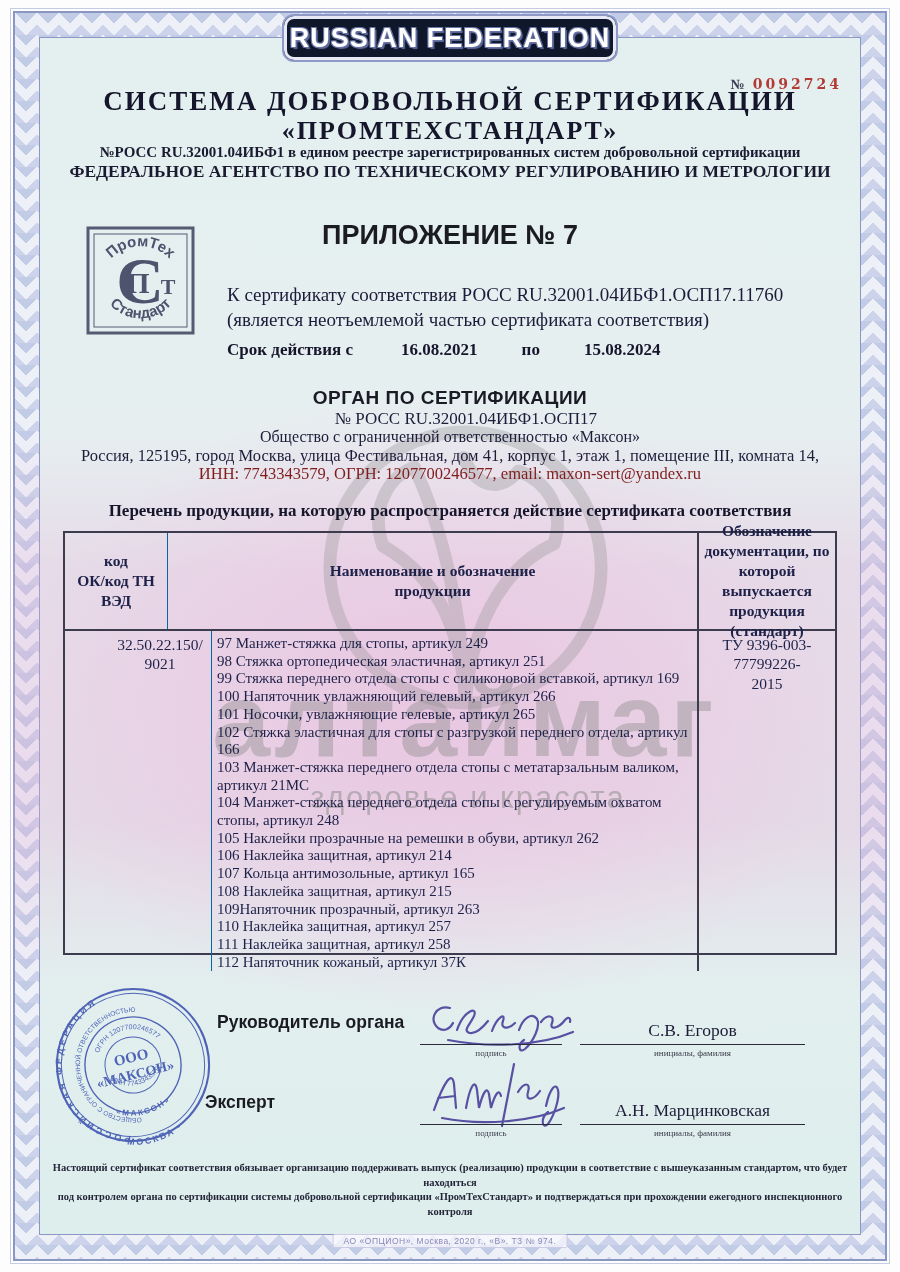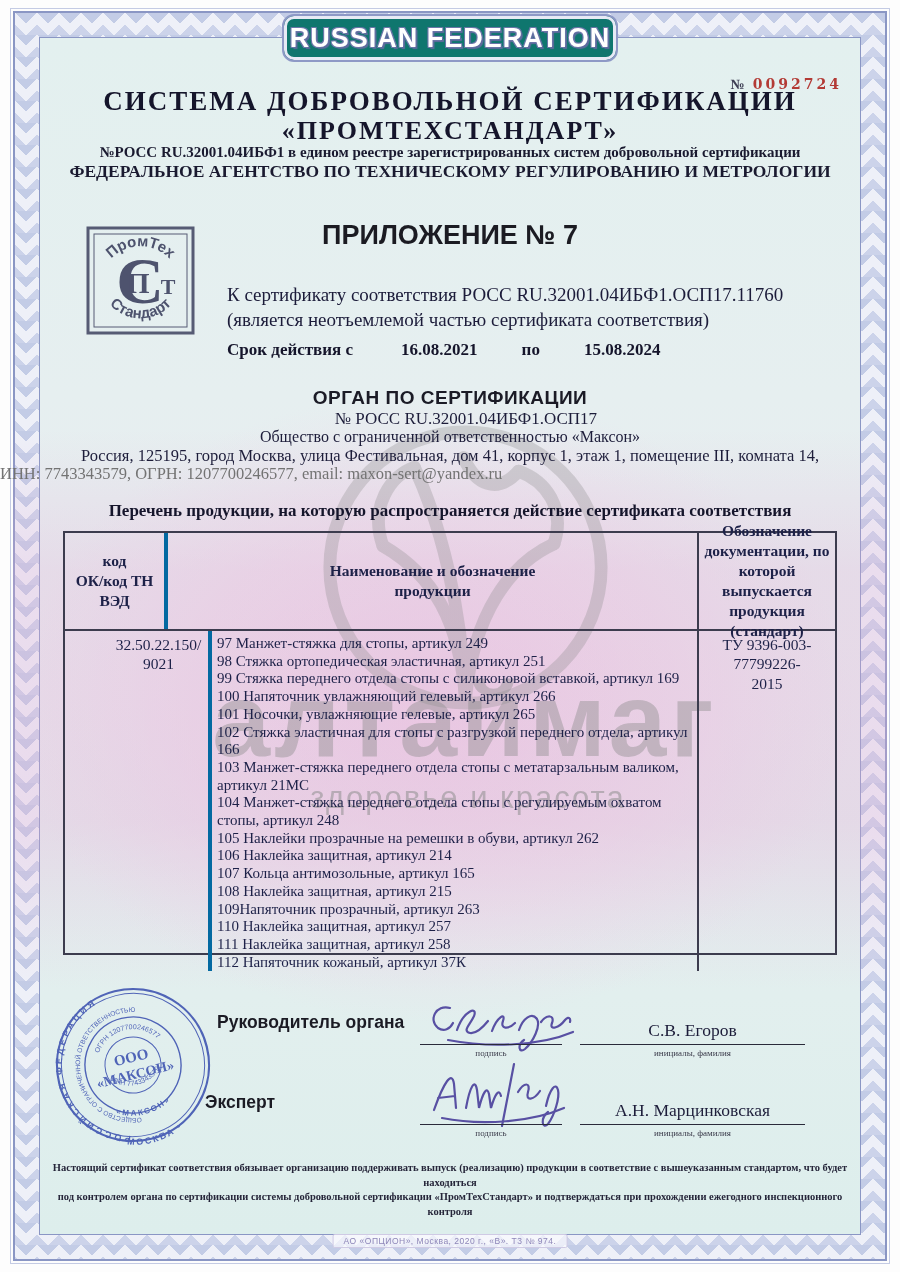--- a/index.html
+++ b/index.html
@@ -41,21 +41,21 @@
   }
   .wm-tagline{
     left:468px;top:780px;transform:translateX(-50%);
     font-family:"Liberation Sans",sans-serif;font-size:31px;letter-spacing:2px;
     color:#909090;opacity:.55;white-space:nowrap;
   }
   
   .content{position:absolute;inset:0;z-index:2;}
   .banner{
     position:absolute;left:50%;top:14px;transform:translateX(-50%);
-    width:332px;height:44px;background:#0f766e;border:2px solid #8e99c6;border-radius:12px;
+    width:332px;height:44px;background:#0f172a;border:2px solid #8e99c6;border-radius:12px;
     box-shadow:inset 0 0 0 3px #e7eaf5;display:flex;align-items:center;justify-content:center;
   }
   .banner span{
     font-family:"Liberation Sans",sans-serif;font-weight:bold;font-size:27px;letter-spacing:1px;
     color:#fff;white-space:nowrap;
     text-shadow:-1px -1px 0 #6a76a8,1px -1px 0 #6a76a8,-1px 1px 0 #6a76a8,2px 2px 1px #5f6b9e;
   }
   .cert-no{position:absolute;top:76px;right:58px;font-size:14px;white-space:nowrap;}
   .cert-no .pfx{color:#3f3f55;font-weight:bold;margin-right:8px;}
   .cert-no .num{color:#b33a35;font-family:"DejaVu Serif",serif;letter-spacing:3px;font-weight:bold;}
@@ -73,31 +73,31 @@
   .validity{position:absolute;left:227px;top:340px;font-size:17px;font-weight:bold;color:#15152b;white-space:nowrap;}
   .validity .gap1{display:inline-block;width:48px;}
   .validity .gap2{display:inline-block;width:44px;}
   .org-title{
     position:absolute;left:0;right:0;top:387px;text-align:center;
     font-family:"Liberation Sans",sans-serif;font-weight:bold;font-size:19px;color:#1b1b26;letter-spacing:.5px;
   }
   .org-no{position:absolute;left:0;right:0;top:409px;text-align:center;font-size:17px;color:#1d1d3a;padding-left:32px;}
   .org-company{position:absolute;left:0;right:0;top:428px;text-align:center;font-size:16px;color:#1d1d3a;}
   .org-address{position:absolute;left:0;right:0;top:446px;text-align:center;font-size:16.5px;color:#1d1d3a;}
-  .org-contacts{position:absolute;left:0;right:0;top:464px;font-size:16.5px;color:#737373;}
+  .org-contacts{position:absolute;left:0;right:0;top:464px;text-align:center;font-size:16.5px;color:#7f1d1d;}
   .products-caption{position:absolute;left:0;right:0;top:501px;text-align:center;font-weight:bold;font-size:17px;color:#15152b;}
   
   .products-table{
     position:absolute;left:63px;top:531px;width:774px;height:424px;
     border:2px solid #3c3c4e;box-sizing:border-box;display:flex;flex-direction:column;
     font-size:15.5px;color:#1d2148;
   }
   .t-head{display:flex;border-bottom:2px solid #3c3c4e;height:96px;}
   .t-body{display:flex;flex:1;}
-  .c1{width:103px;border-right:4px solid #0369a1;box-sizing:border-box;}
+  .c1{width:103px;border-right:1px solid #0369a1;box-sizing:border-box;}
   .c2{flex:1;border-right:2px solid #3c3c4e;box-sizing:border-box;}
   .c3{width:136px;box-sizing:border-box;}
   .th{display:flex;align-items:center;justify-content:center;text-align:center;font-weight:bold;white-space:pre-line;line-height:1.3;padding:2px 3px;}
   .cell-code{white-space:pre-line;text-align:center;padding-top:4px;line-height:1.25;margin-left:44px;}
   .cell-items{padding:4px 4px 0 5px;}
   .product-line{line-height:17.7px;font-size:15px;}
   .cell-std{white-space:pre-line;text-align:center;padding-top:4px;line-height:1.25;}
   
   .sig-label{position:absolute;font-family:"Liberation Sans",sans-serif;font-weight:bold;font-size:17.5px;color:#1b1b24;}
   .lbl-head{left:205px;top:1012px;margin-left:12px;}

